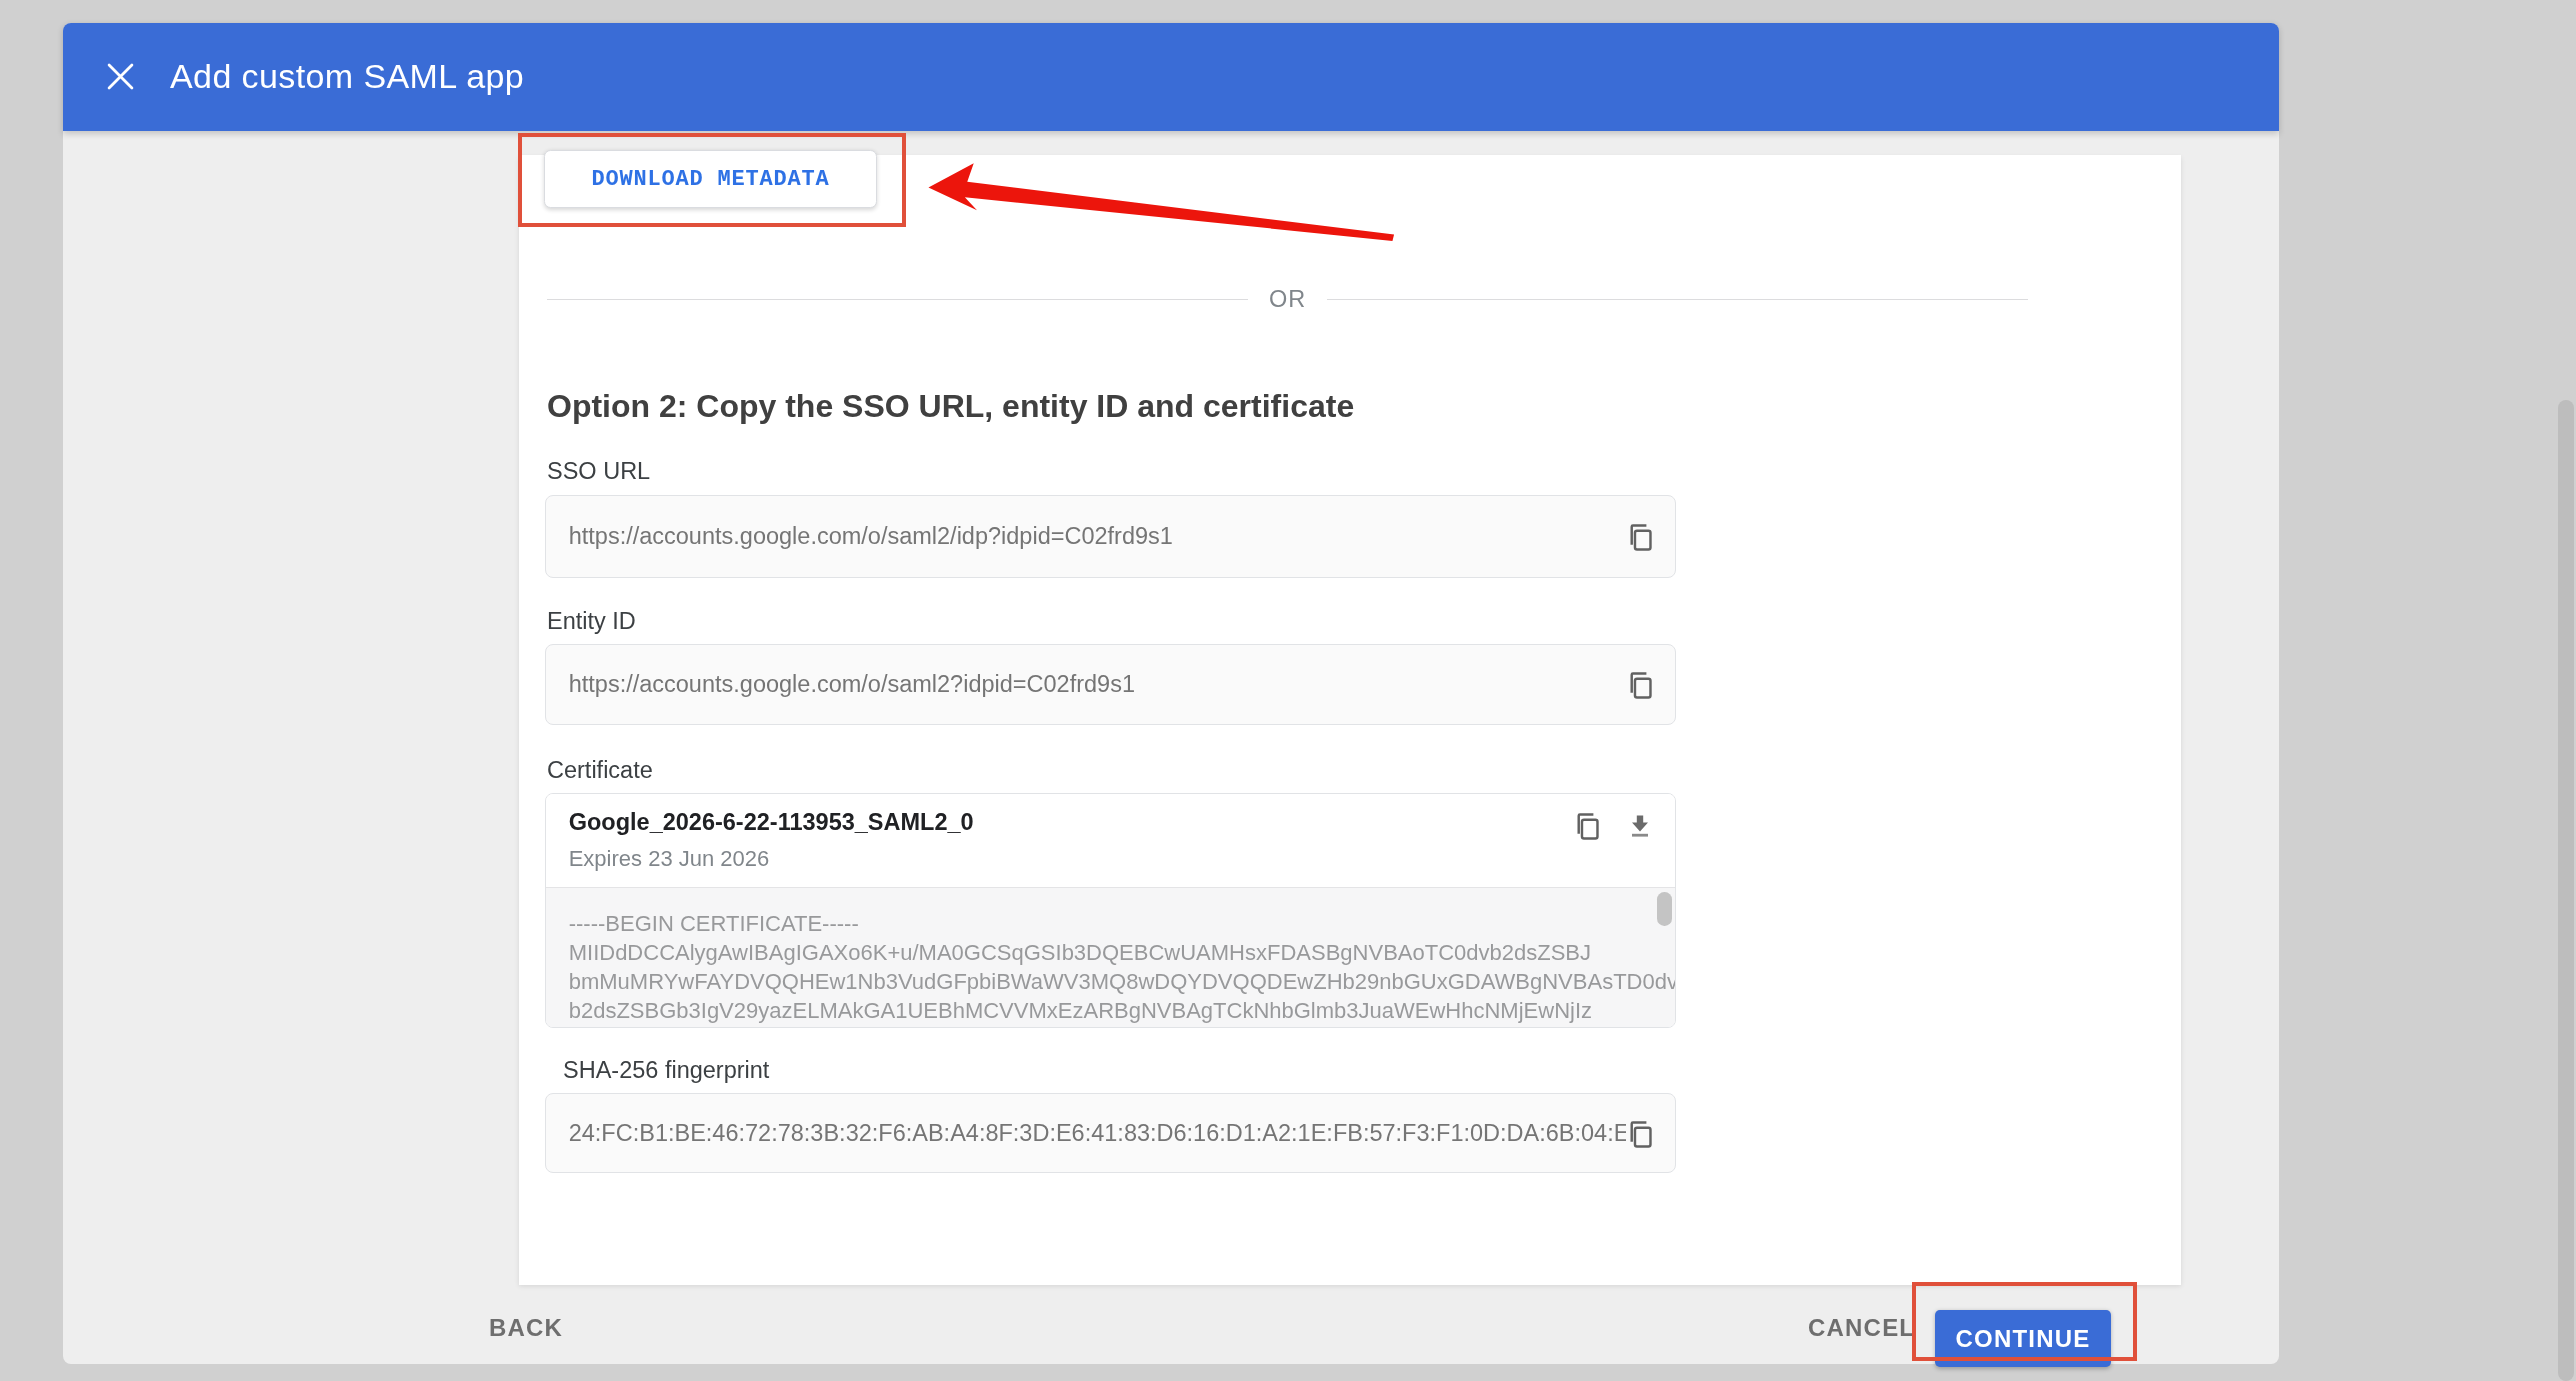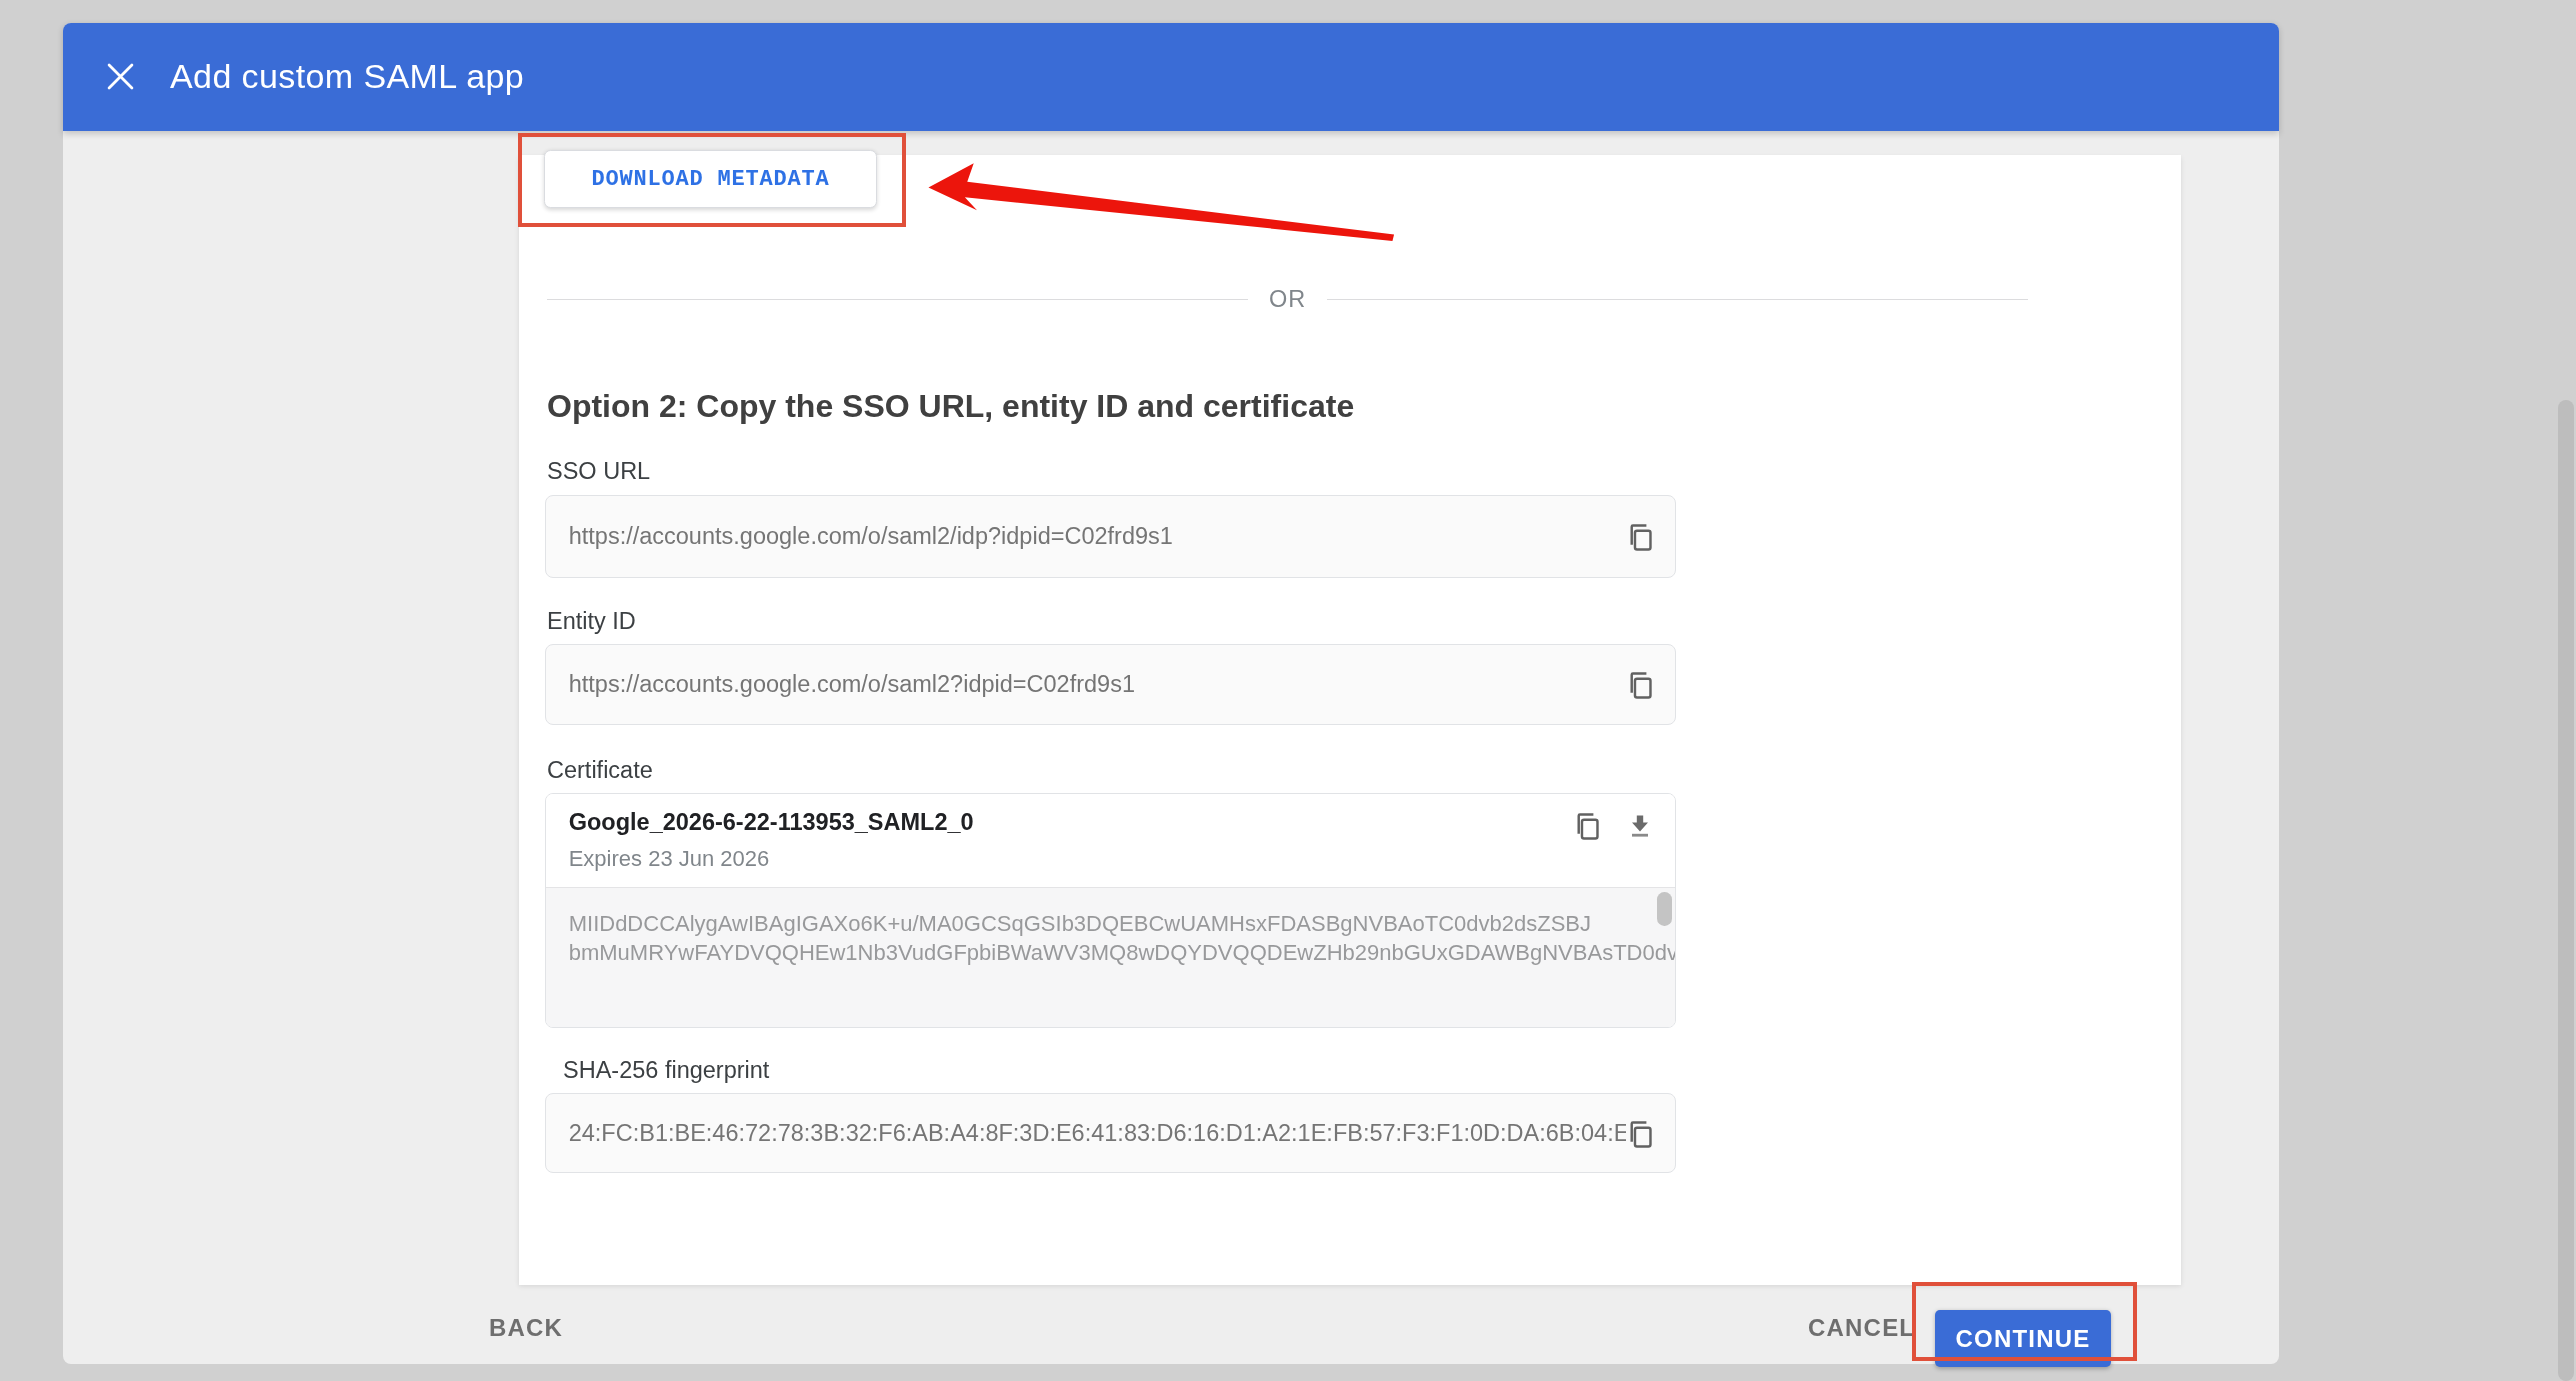--- a/index.html
+++ b/index.html
@@ -214,22 +214,24 @@
     <button class="icon-btn cert-download" aria-label="Download certificate">
       <span>
         <svg width="32" height="32" viewBox="0 0 40 40">
           <path d="M16 8 L24 8 L24 17 L30 17 L20 28 L10 17 L16 17 Z" fill="#6b6b6b"></path>
           <rect x="10" y="31" width="20" height="3.5" fill="#8a8a8a"></rect>
         </svg>
       </span>
     </button>
   </div>
   <div class="cert-pem">
+    <div class="pem-line">-----BEGIN CERTIFICATE-----</div>
     <div class="pem-line">MIIDdDCCAlygAwIBAgIGAXo6K+u/MA0GCSqGSIb3DQEBCwUAMHsxFDASBgNVBAoTC0dvb2dsZSBJ</div>
     <div class="pem-line">bmMuMRYwFAYDVQQHEw1Nb3VudGFpbiBWaWV3MQ8wDQYDVQQDEwZHb29nbGUxGDAWBgNVBAsTD0dv</div>
+    <div class="pem-line">b2dsZSBGb3IgV29yazELMAkGA1UEBhMCVVMxEzARBgNVBAgTCkNhbGlmb3JuaWEwHhcNMjEwNjIz</div>
     <div class="pem-scroll-thumb"></div>
   </div>
 </div>
 
 <div class="field-label label-sha">SHA-256 fingerprint</div>
 <div class="value-field field-sha">
   <div class="value-text">24:FC:B1:BE:46:72:78:3B:32:F6:AB:A4:8F:3D:E6:41:83:D6:16:D1:A2:1E:FB:57:F3:F1:0D:DA:6B:04:E3:FF</div>
   <button class="icon-btn" aria-label="Copy fingerprint">
     <span>
       <svg width="31" height="31" viewBox="0 0 38 38">

